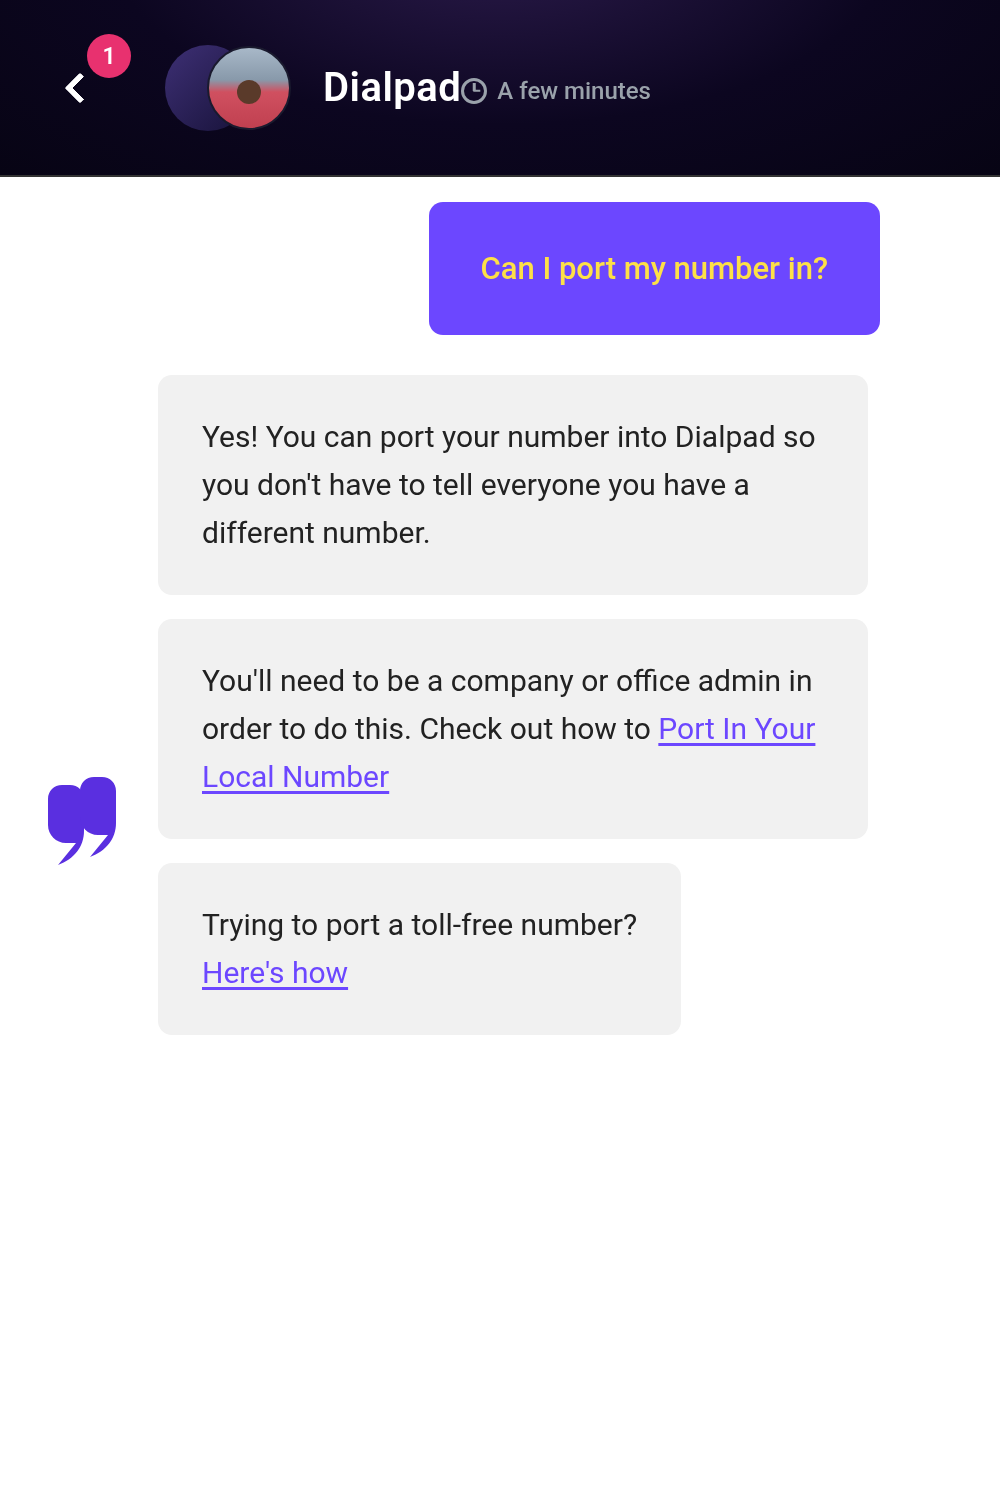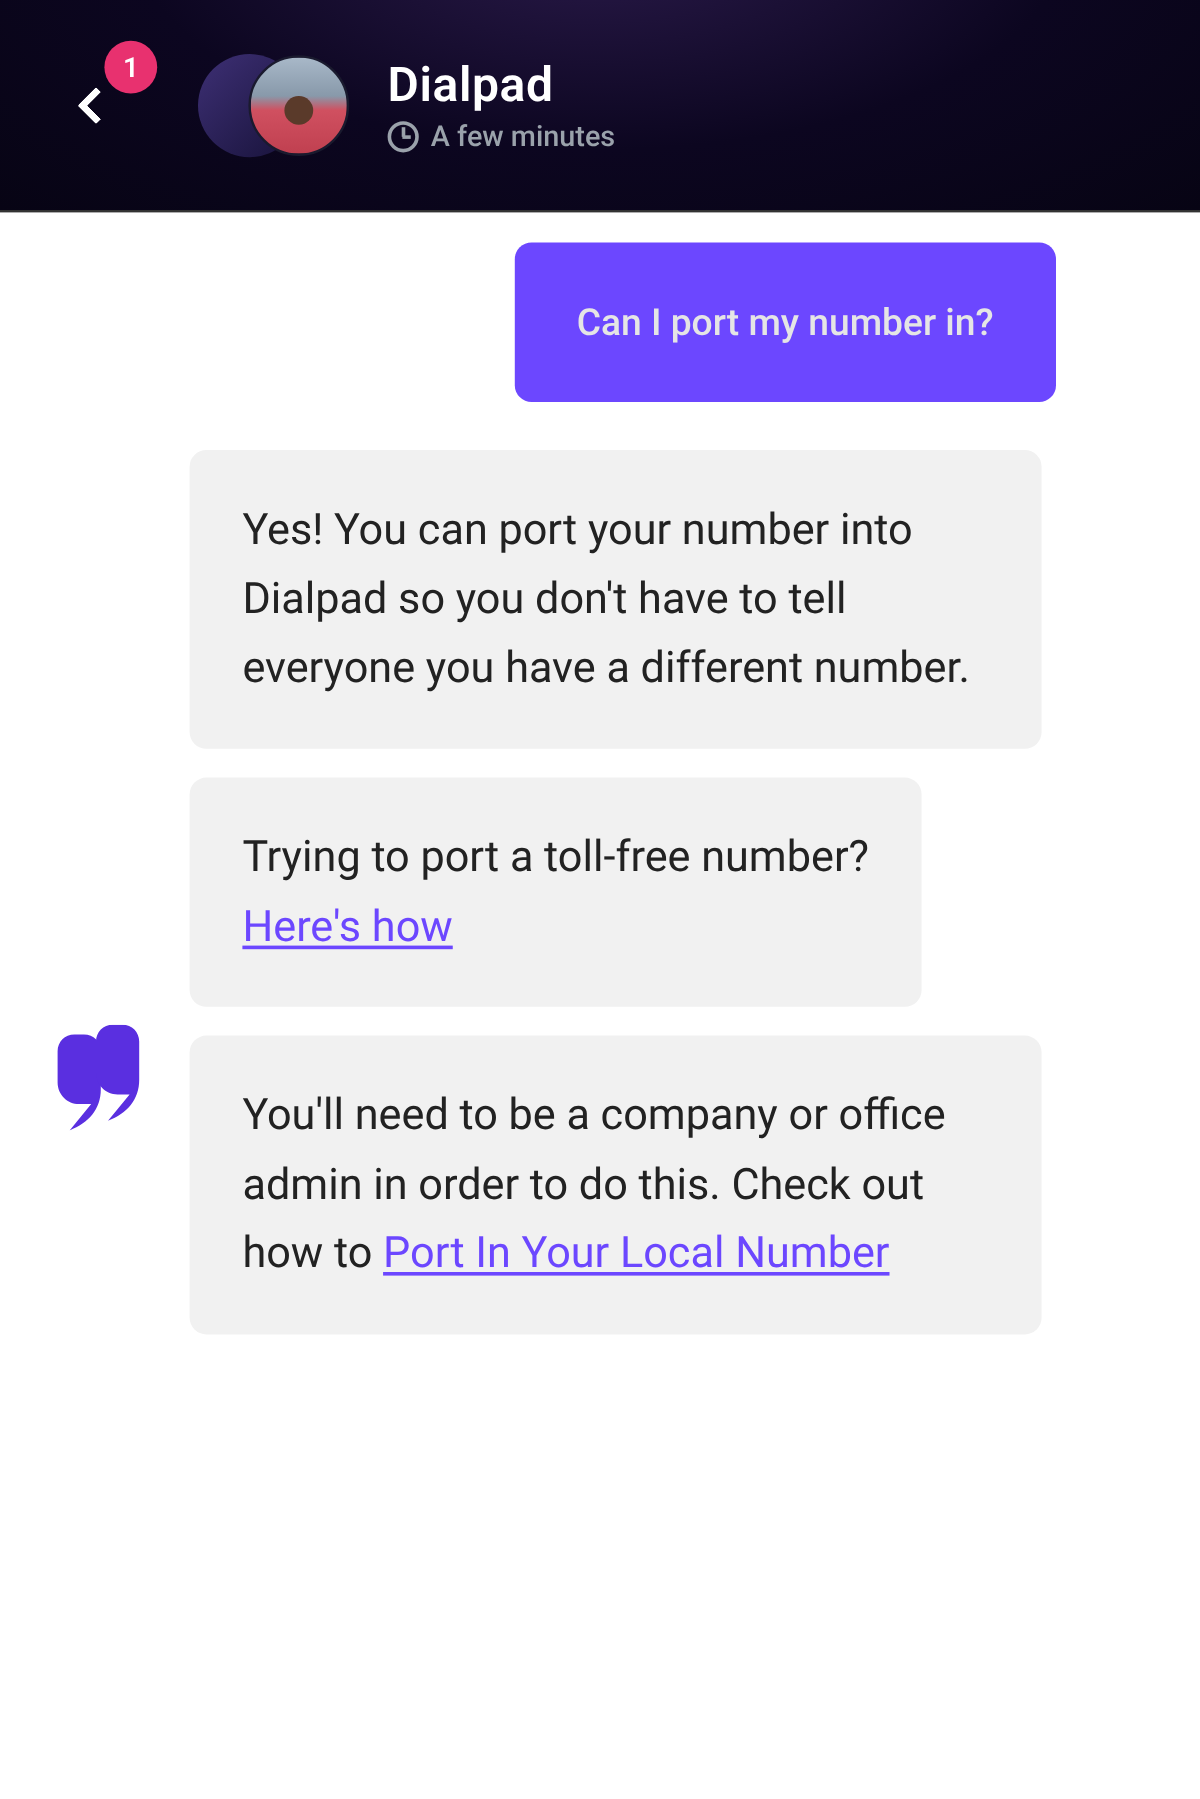--- a/index.html
+++ b/index.html
@@ -85,21 +85,21 @@
       left: 50%;
       transform: translateX(-50%);
       width: 24px;
       height: 24px;
       background: #5a3a2a;
       border-radius: 50%;
     }
     .title-area {
       margin-left: 28px;
       display: flex;
-      flex-direction: column;
+      flex-direction: row;
     }
     .title {
       color: #fff;
       font-size: 40px;
       font-weight: 600;
       letter-spacing: 0.5px;
     }
     .subtitle-row {
       display: flex;
       align-items: center;
@@ -141,34 +141,34 @@
     }
     .chat-area {
       padding: 25px 28px 0 28px;
       display: flex;
       flex-direction: column;
       position: relative;
     }
     .msg-user {
       align-self: flex-end;
       background: #6c47ff;
-      color: #e5e5e5;
+      color: #fde047;
       font-size: 31px;
       font-weight: 500;
       padding: 48px 52px;
       border-radius: 14px;
       max-width: 570px;
       margin-right: 92px;
       line-height: 1.2;
     }
     .msg-bot {
       align-self: flex-start;
       background: #f1f1f1;
       color: #222;
-      font-size: 36px;
+      font-size: 30px;
       padding: 38px 44px;
       border-radius: 14px;
       max-width: 710px;
       margin-left: 130px;
       margin-top: 40px;
       line-height: 1.6;
     }
     .msg-bot + .msg-bot {
       margin-top: 24px;
     }
@@ -208,25 +208,25 @@
   </div>
 </div>
 
 <div class="chat-area">
 
   <div class="msg-user">Can I port my number in?</div>
 
   <div class="msg-bot">Yes! You can port your number into Dialpad so you don't have to tell everyone you have a different number.</div>
 
   <div class="msg-bot">
+    <span>You'll need to be a company or office admin in order to do this. Check out how to </span><a>Port In Your Local Number</a>
+  </div>
+
+  <div class="msg-bot">
     <span>Trying to port a toll-free number? </span><br><a>Here's how</a>
-  </div>
-
-  <div class="msg-bot">
-    <span>You'll need to be a company or office admin in order to do this. Check out how to </span><a>Port In Your Local Number</a>
   </div>
 
 
   <div class="logo">
     <svg viewBox="0 0 78 88" width="78" height="88">
       <path d="M18 8 C10 8 4 14 4 22 L4 48 C4 58 12 66 22 66 L32 66 L14 88 C30 82 40 70 40 54 L40 22 C40 14 34 8 26 8 Z" fill="#5a2fe0"></path>
       <path d="M50 0 C42 0 36 6 36 14 L36 40 C36 50 44 58 54 58 L64 58 L46 80 C62 74 72 62 72 46 L72 14 C72 6 66 0 58 0 Z" fill="#5a2fe0"></path>
     </svg>
   </div>
 

